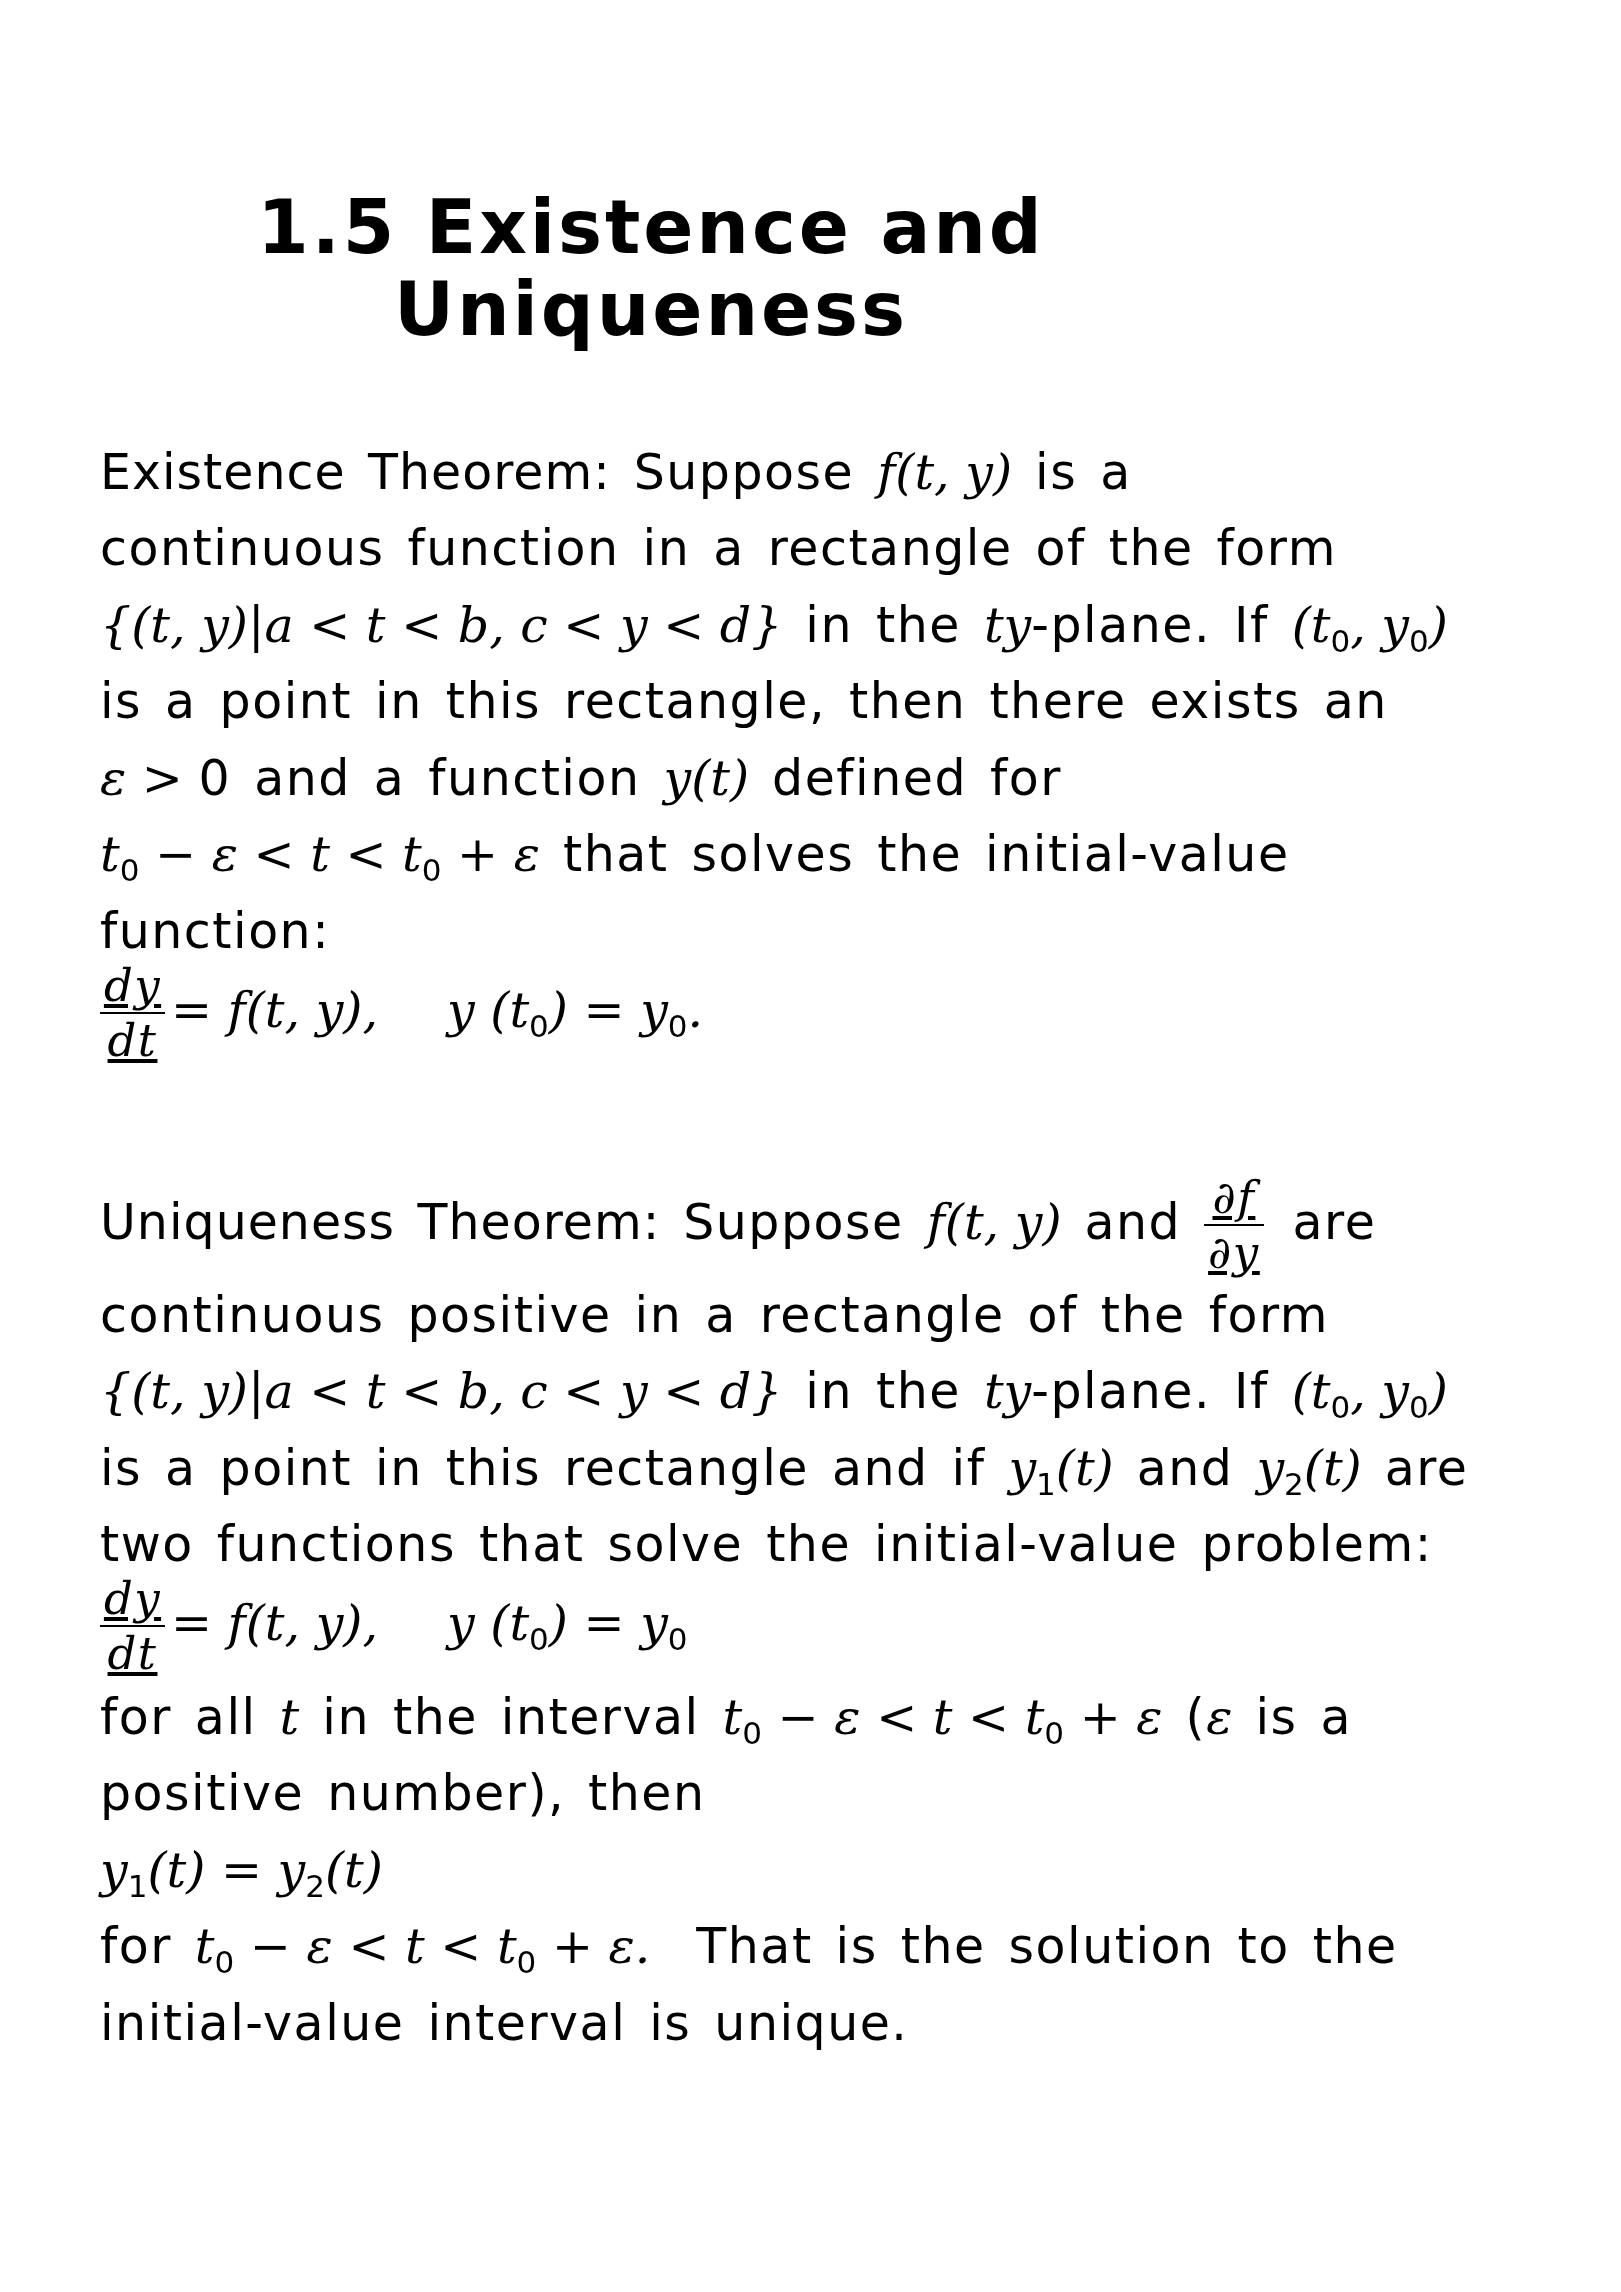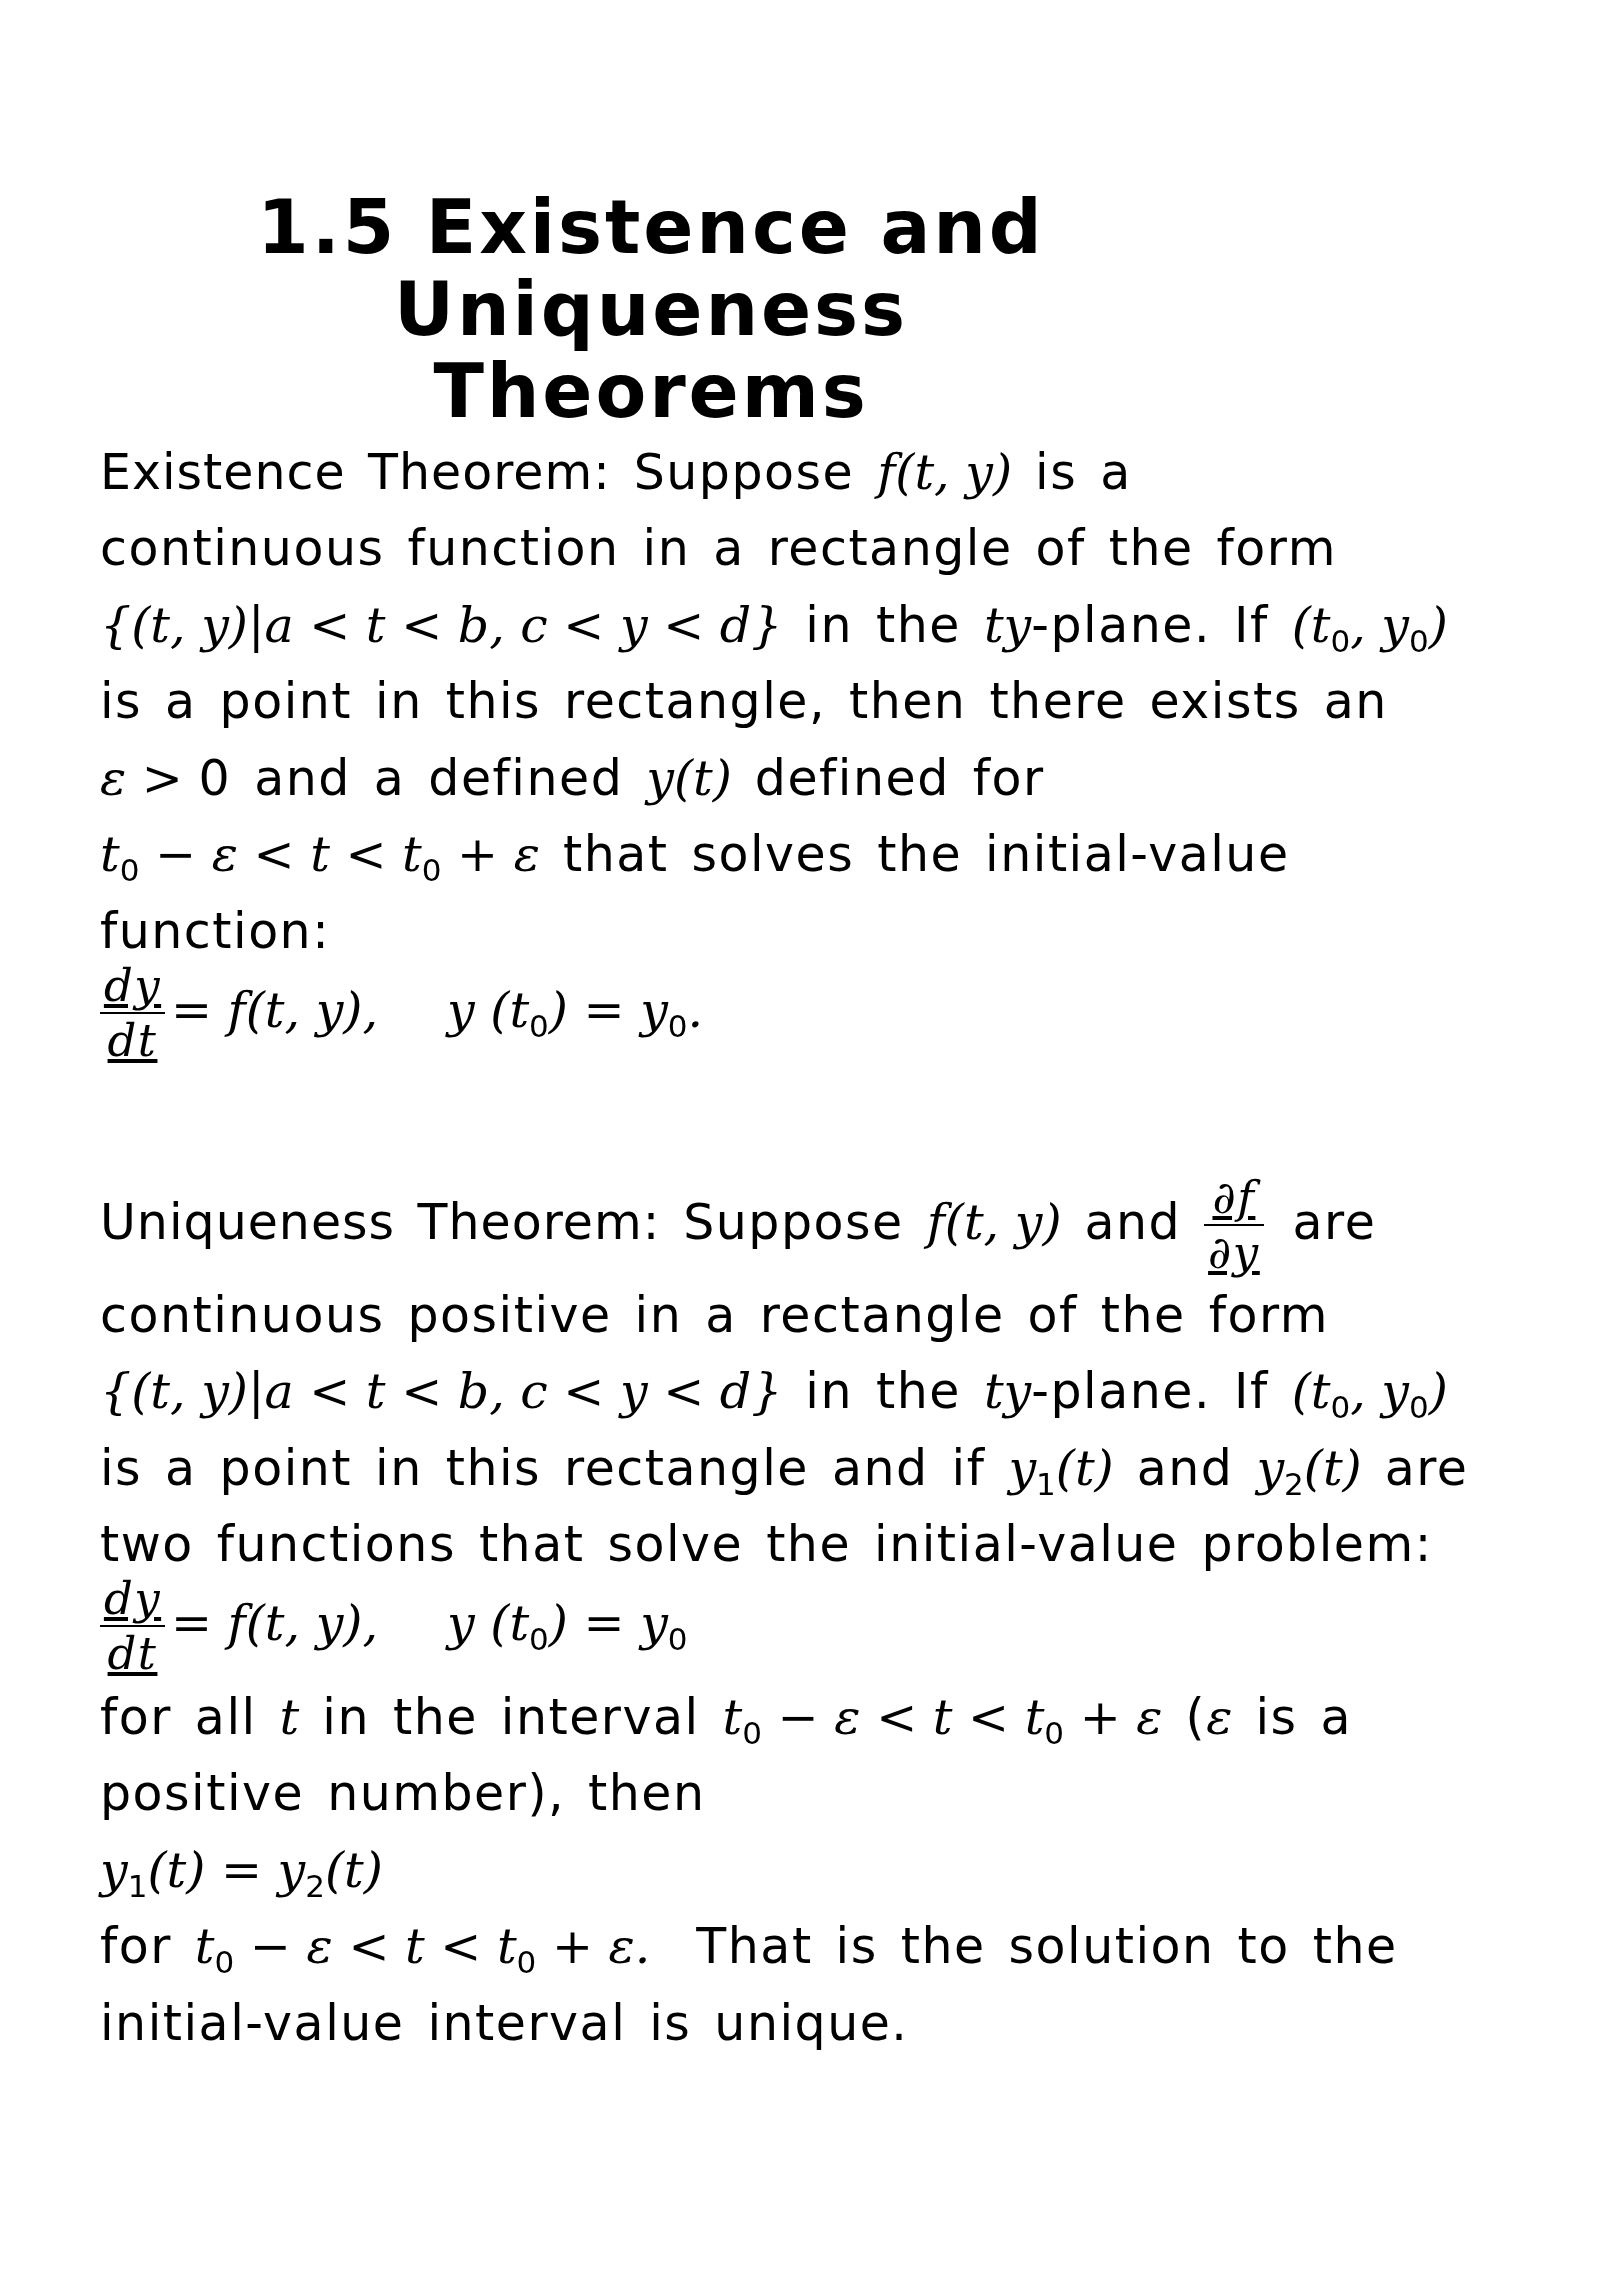--- a/index.html
+++ b/index.html
@@ -25,34 +25,33 @@
   .frac .num { border-bottom: 2.9px solid #000; }
   .eqsp { display: inline-block; width: 69px; }
 </style>
 </head>
 <body>
 
 <div>
 
   <div class="title">
     <div>1.5 Existence and Uniqueness</div>
-    <div>Theorems</div>
   </div>
 
   <div class="page">
     <div class="line" style="top:443px">
       <span class="b">Existence Theorem:</span><span> Suppose </span><span class="m">f(t, y)</span><span> is a</span>
     </div>
     <div class="line" style="top:519px">continuous function in a rectangle of the form</div>
     <div class="line" style="top:596px">
       <span class="m">{(t, y)|a &lt; t &lt; b, c &lt; y &lt; d}</span><span> in the </span><span class="m">ty</span><span>-plane. If </span><span class="m"><span>(t</span><sub class="s">0</sub><span>, y</span><sub class="s">0</sub><span>)</span></span>
     </div>
     <div class="line" style="top:672px">is a point in this rectangle, then there exists an</div>
     <div class="line" style="top:749px">
-      <span class="m">ε &gt; </span><span>0</span><span> and a defined </span><span class="m">y(t)</span><span> defined for</span>
+      <span class="m">ε &gt; </span><span>0</span><span> and a function </span><span class="m">y(t)</span><span> defined for</span>
     </div>
     <div class="line" style="top:825px">
       <span class="m"><span>t</span><sub class="s">0</sub><span> − ε &lt; t &lt; t</span><sub class="s">0</sub><span> + ε</span></span><span> that solves the initial-value</span>
     </div>
     <div class="line" style="top:902px">function:</div>
     <div class="line" style="top:959px">
       <span class="frac"><span class="num">dy</span><span class="den">dt</span></span><span class="m">= f(t, y),</span><span class="eqsp"></span><span class="m"><span>y (t</span><sub class="s">0</sub><span>) = y</span><sub class="s">0</sub><span>.</span></span>
     </div>
   </div>
 

